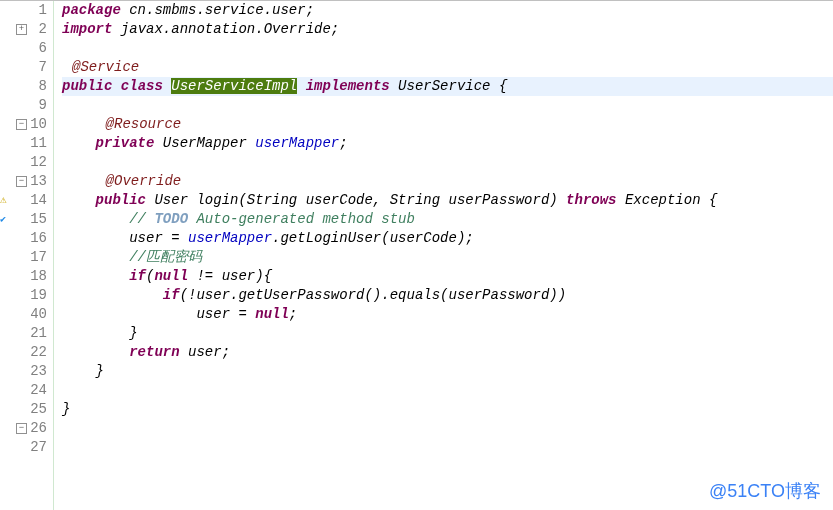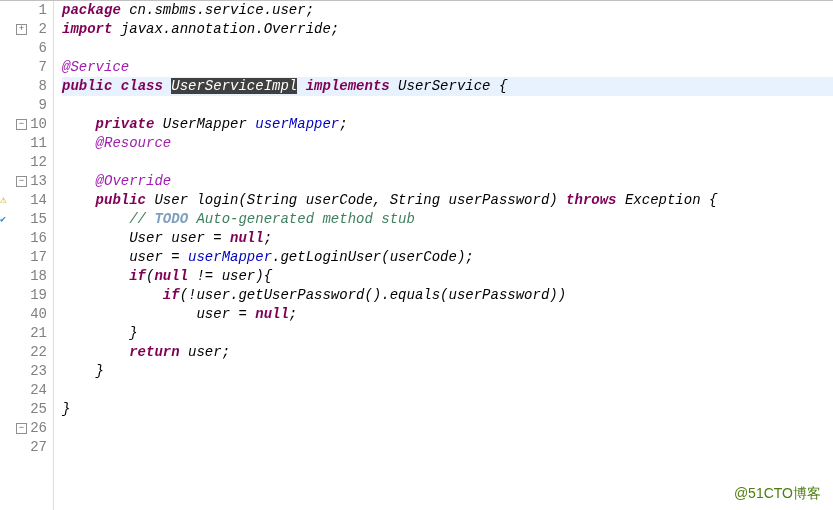--- a/index.html
+++ b/index.html
@@ -44,23 +44,23 @@
       line-height: 19px;
       white-space: pre;
     }
     .highlight-line {
       background: #e8f2fe;
     }
     .kw { color: #7f0055; font-weight: bold; }
     .field { color: #0000c0; }
     .comment { color: #3f7f5f; }
     .todo { color: #7f9fbf; font-weight: bold; }
-    .annotation { color: #a21caf; }
+    .annotation { color: #7f1d1d; margin-left: 10px; }
     .selected {
-      background: #404040;
+      background: #4d7c0f;
       color: #ffffff;
     }
     .fold-icon {
       position: absolute;
       left: -2px;
       width: 9px;
       height: 9px;
       border: 1px solid #909090;
       background: #ffffff;
       font-size: 9px;
@@ -74,22 +74,22 @@
       font-size: 11px;
     }
     .ok-marker {
       color: #1e88e5;
       font-size: 10px;
     }
     .watermark {
       position: absolute;
       right: 12px;
       bottom: 8px;
-      color: #4d7c0f;
-      font-size: 14px;
+      color: #3b82f6;
+      font-size: 18px;
       font-family: sans-serif;
     }
     .left-margin {
       width: 18px;
       background: #ffffff;
     }
     .left-margin-line {
       height: 19px;
       position: relative;
     }
@@ -151,28 +151,28 @@
     <div class="gutter-line"><span>27</span></div>
   </div>
 
   <div class="code-area">
     <div class="code-line"><span class="kw">package</span><span> cn.smbms.service.user;</span></div>
     <div class="code-line"><span class="kw">import</span><span> javax.annotation.Override;</span></div>
     <div class="code-line"></div>
     <div class="code-line"><span class="annotation">@Service</span></div>
     <div class="code-line highlight-line"><span class="kw">public</span> <span class="kw">class</span> <span class="selected">UserServiceImpl</span> <span class="kw">implements</span><span> UserService {</span></div>
     <div class="code-line"></div>
+    <div class="code-line">    <span class="annotation">@Resource</span></div>
     <div class="code-line">    <span class="kw">private</span><span> UserMapper </span><span class="field">userMapper</span><span>;</span></div>
-    <div class="code-line">    <span class="annotation">@Resource</span></div>
     <div class="code-line"></div>
     <div class="code-line">    <span class="annotation">@Override</span></div>
     <div class="code-line">    <span class="kw">public</span><span> User login(String userCode, String userPassword) </span><span class="kw">throws</span><span> Exception {</span></div>
     <div class="code-line">        <span class="comment">// </span><span class="todo">TODO</span><span class="comment"> Auto-generated method stub</span></div>
-    <div class="code-line">        <span>User user = </span><span class="kw">null</span><span>;</span></div>
     <div class="code-line">        <span>user = </span><span class="field">userMapper</span><span>.getLoginUser(userCode);</span></div>
+    <div class="code-line">        <span class="comment">//匹配密码</span></div>
     <div class="code-line">        <span class="kw">if</span><span>(</span><span class="kw">null</span><span> != user){</span></div>
     <div class="code-line">            <span class="kw">if</span><span>(!user.getUserPassword().equals(userPassword))</span></div>
     <div class="code-line">                <span>user = </span><span class="kw">null</span><span>;</span></div>
     <div class="code-line">        <span>}</span></div>
     <div class="code-line">        <span class="kw">return</span><span> user;</span></div>
     <div class="code-line">    <span>}</span></div>
     <div class="code-line"></div>
     <div class="code-line"><span>}</span></div>
     <div class="code-line"></div>
   </div>

